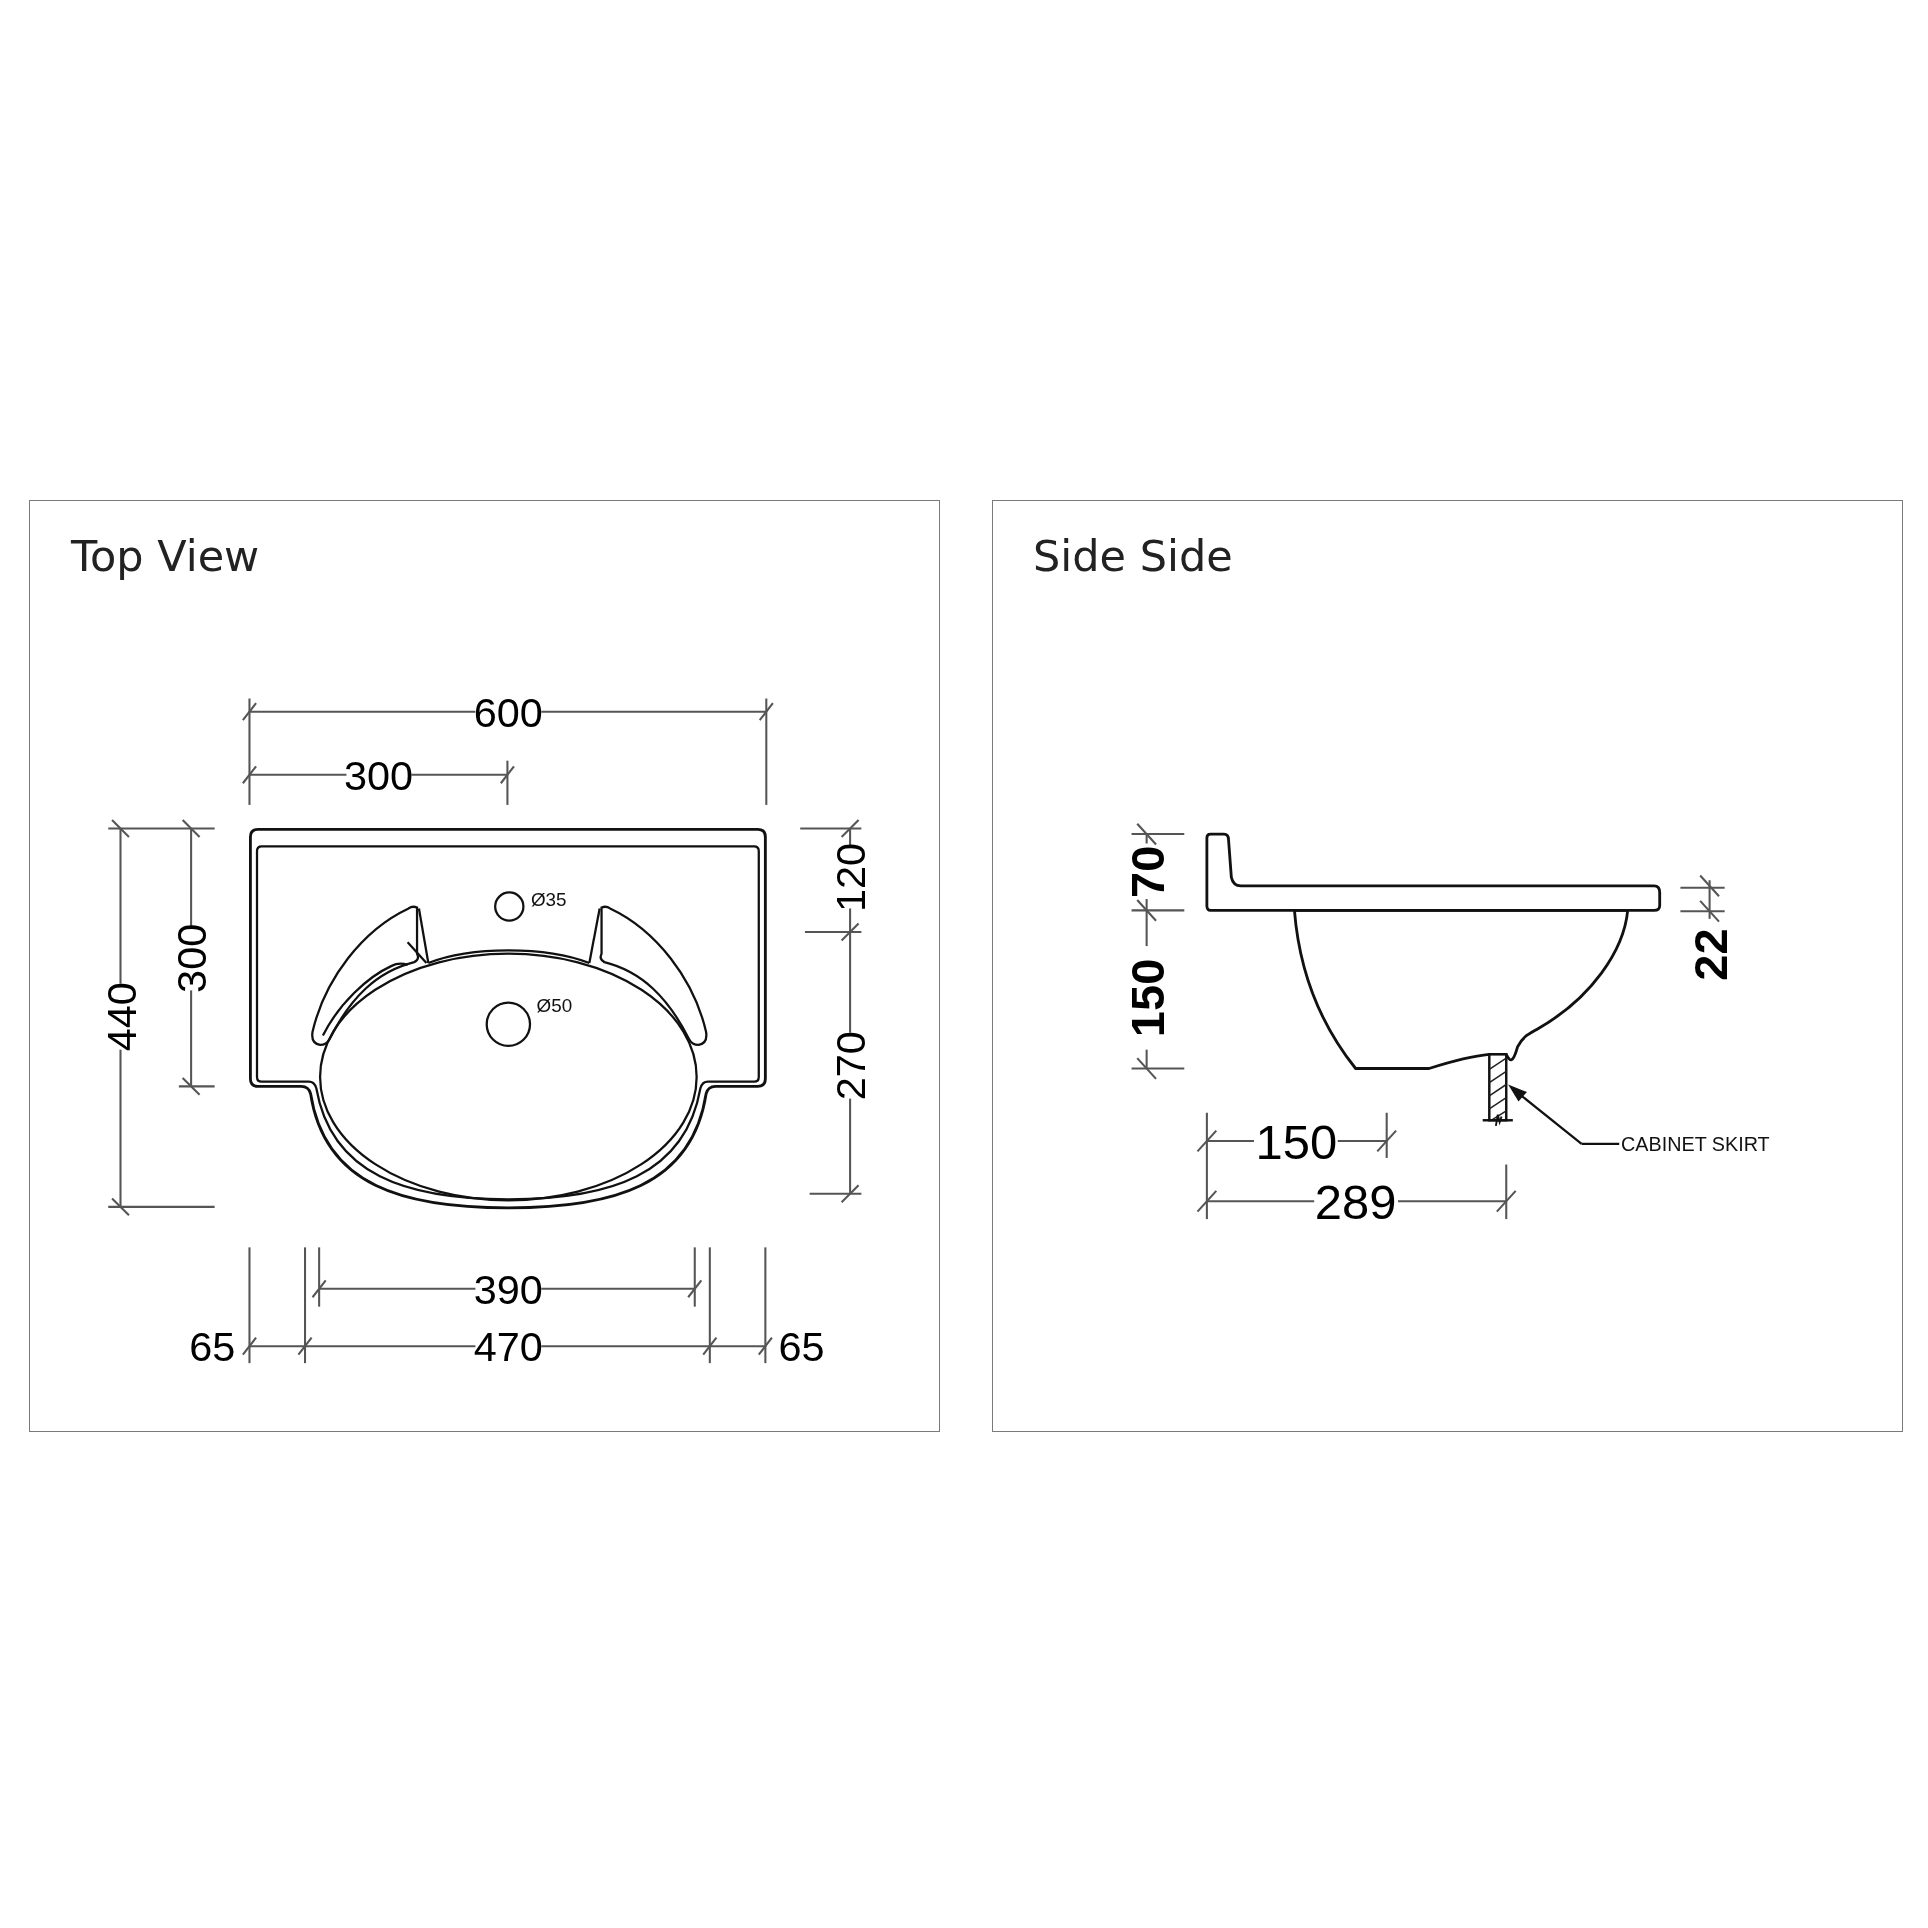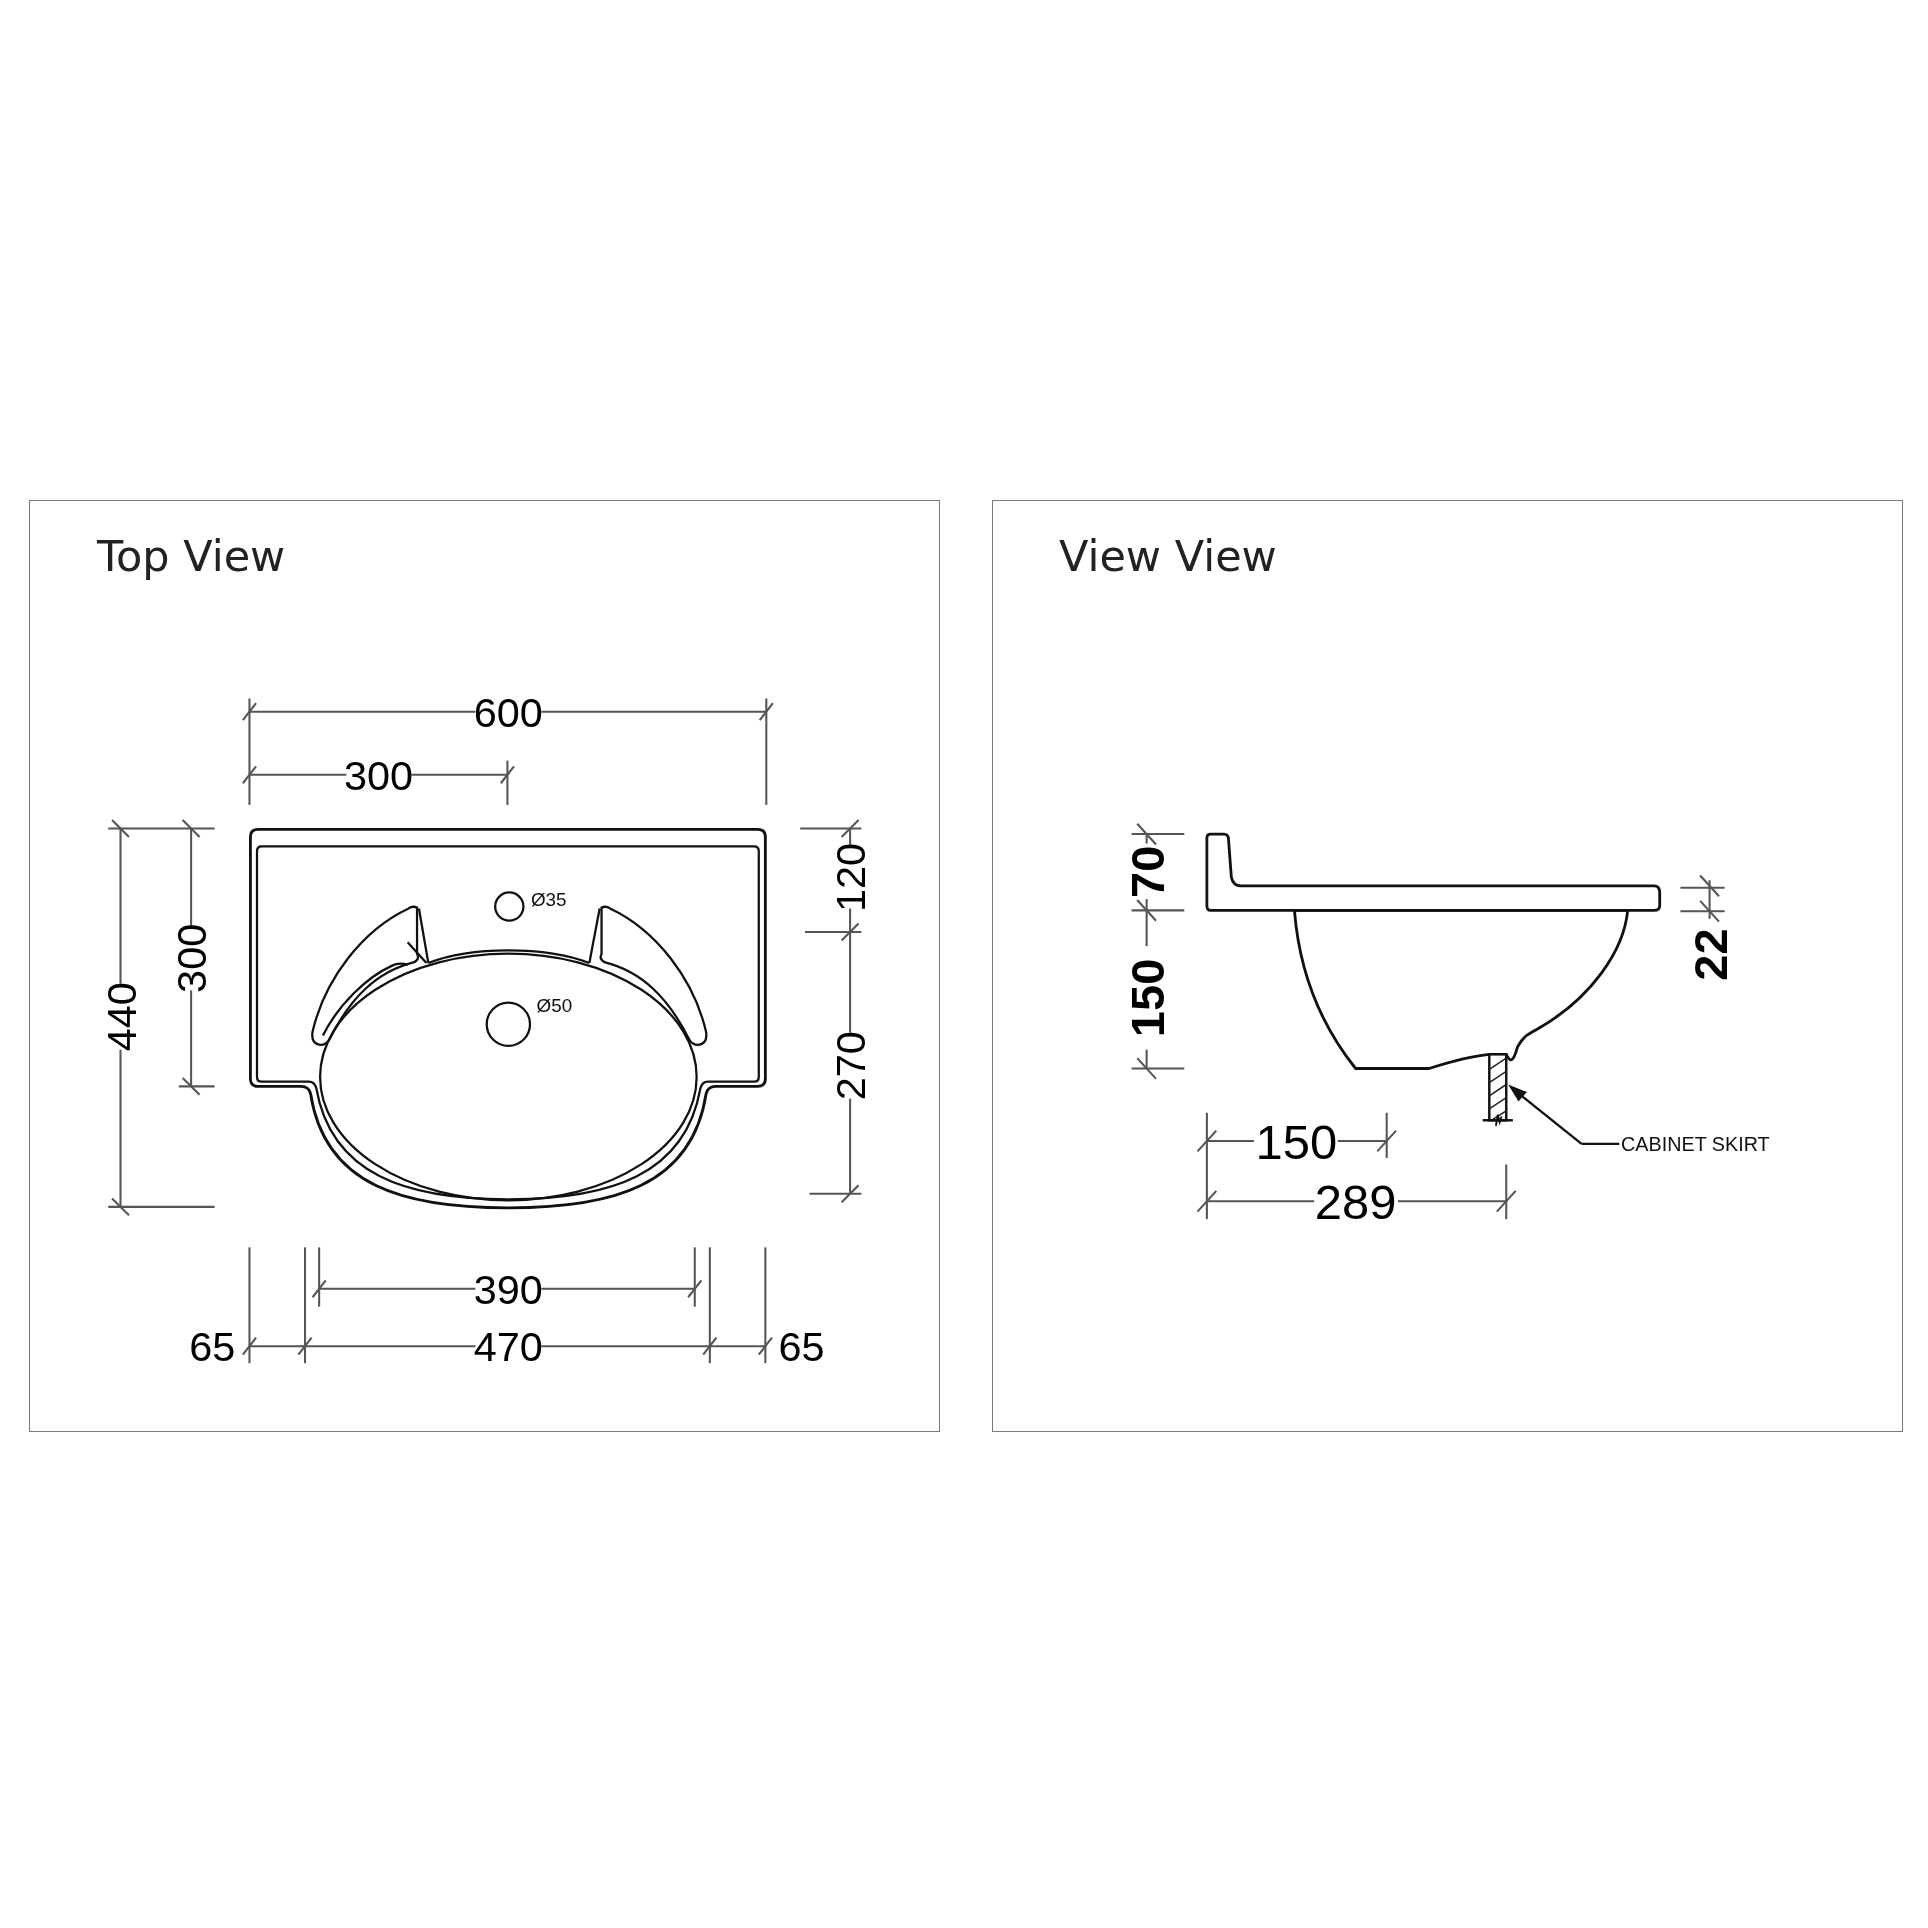--- a/index.html
+++ b/index.html
@@ -4,37 +4,37 @@
 <style>
   html, body { margin:0; padding:0; background:#ffffff; }
   body { width:1928px; height:1928px; position:relative; overflow:hidden; }
   .panel {
     position:absolute; box-sizing:border-box;
     border:1.9px solid #7a7a7a; background:#ffffff;
   }
   .panel-title {
     position:absolute;
     font-family:"DejaVu Sans", sans-serif;
-    font-size:43px; color:#222222; letter-spacing:0px;margin-left:26px;
+    font-size:43px; color:#222222; letter-spacing:0px;
   }
   svg { position:absolute; left:0; top:0; }
   .dim-text { font-family:"Liberation Sans", sans-serif; fill:#000; }
   .dim-line { stroke:#555555; stroke-width:2.2; fill:none; }
   .obj { stroke:#111111; stroke-width:3; fill:#ffffff; stroke-linejoin:round; }
   .obj-thin { stroke:#111111; stroke-width:2.4; fill:none; }
   .label-text { font-family:"Liberation Sans", sans-serif; fill:#111; }
 </style>
 </head>
 <body>
 
 <div class="panel" style="left:29px; top:500px; width:911px; height:932px;"></div>
 <div class="panel-title" style="left:71px; top:531px;">Top View</div>
 
 <div class="panel" style="left:992px; top:500px; width:911px; height:932px;"></div>
-<div class="panel-title" style="left:1033px; top:531px;">View View</div>
+<div class="panel-title" style="left:1033px; top:531px;">Side Side</div>
 
 <svg width="1928" height="1928" viewBox="0 0 2048 2048">
 
   <g>
 
     <path class="obj" d="
       M 274 881 L 805 881 Q 813 881 813 889 L 813 1146 Q 813 1154 805 1154
       L 760 1154 Q 752 1154 750 1162
       C 735 1260 650 1283 540 1283
       C 430 1283 345 1260 330 1162

